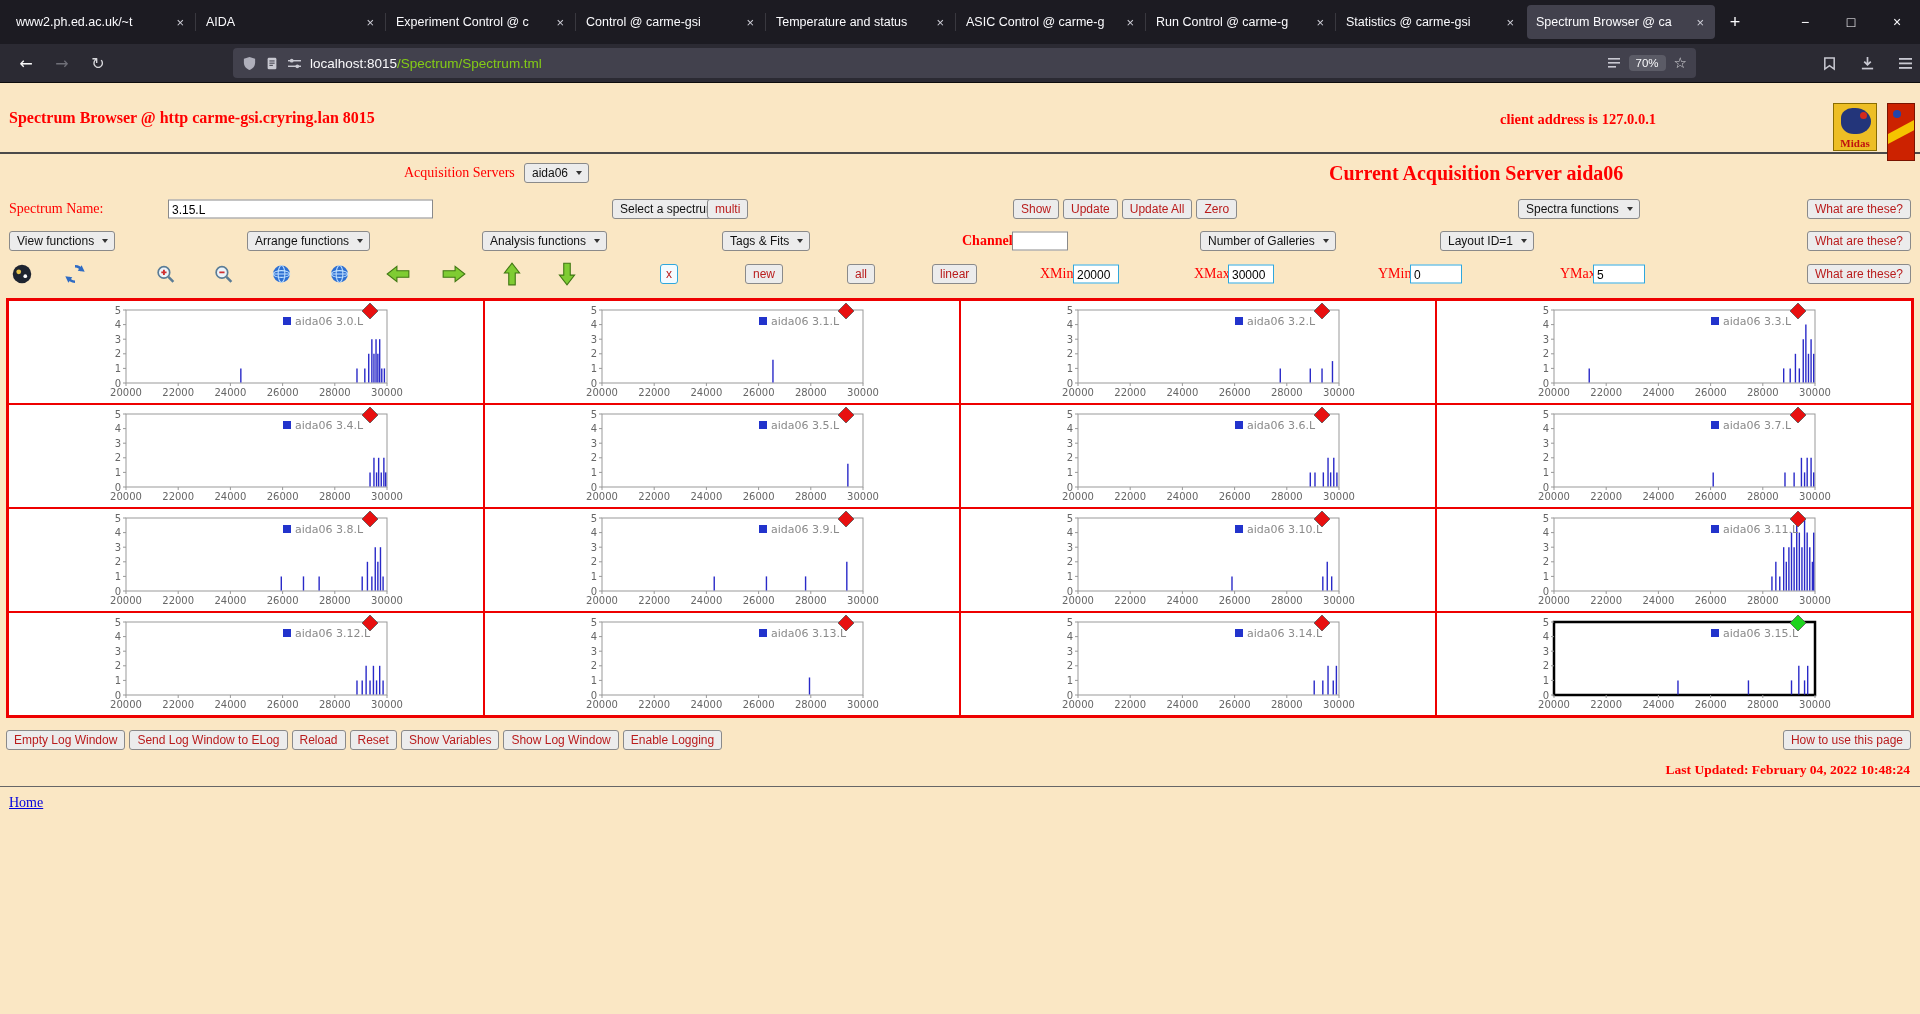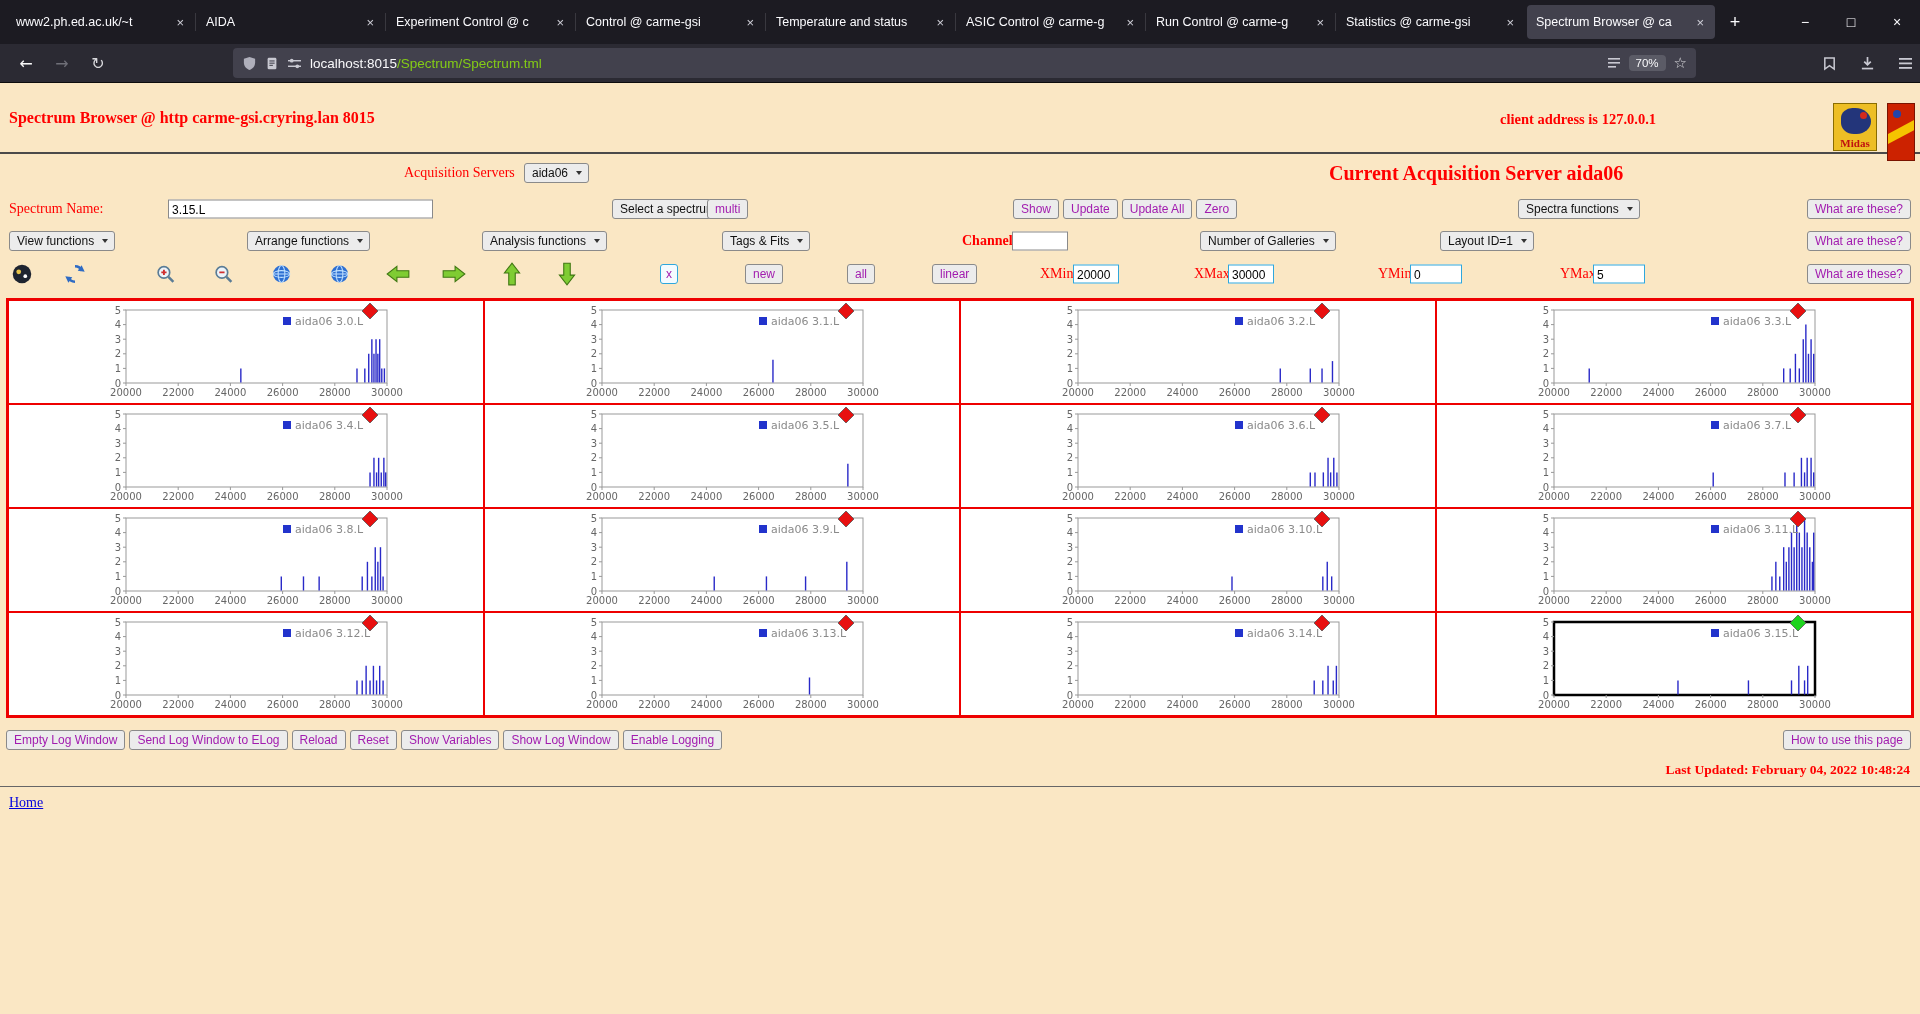--- a/index.html
+++ b/index.html
@@ -64,21 +64,21 @@
   .tcllogo .speck { position:absolute; left:5px; top:6px; width:8px; height:8px; background:#2244AA; border-radius:50%; }
 
   .ctlrow { position:relative; }
   .ctlrow > * { position:absolute; top:50%; transform:translateY(-50%); }
   .rowA { height:38px; } .rowB { height:34px; } .rowC { height:30px; } .rowD { height:36px; } .rowE { height:30px; }
 
   .redlabel { color:#FF0000; font-size:14px; white-space:nowrap; }
   .boldred { font-weight:bold; }
 
   .btn {
-    font:12px "Liberation Sans", sans-serif; color:#a21caf; background:#ECECEC;
+    font:12px "Liberation Sans", sans-serif; color:#b91c1c; background:#ECECEC;
     border:1px solid #8a8a8a; border-radius:3px; padding:2px 7px; white-space:nowrap; height:20px;
     display:inline-flex; align-items:center;
   }
   .blueborder { border:1px solid #2FA7DC; background:#F4FBFF; }
   .select {
     font:12px "Liberation Sans", sans-serif; color:#111; background:#ECECEC;
     border:1px solid #8a8a8a; border-radius:3px; padding:2px 6px 2px 7px; height:20px;
     display:inline-flex; align-items:center; gap:8px; white-space:nowrap;
   }
   .select::after { content:''; width:0; height:0;

